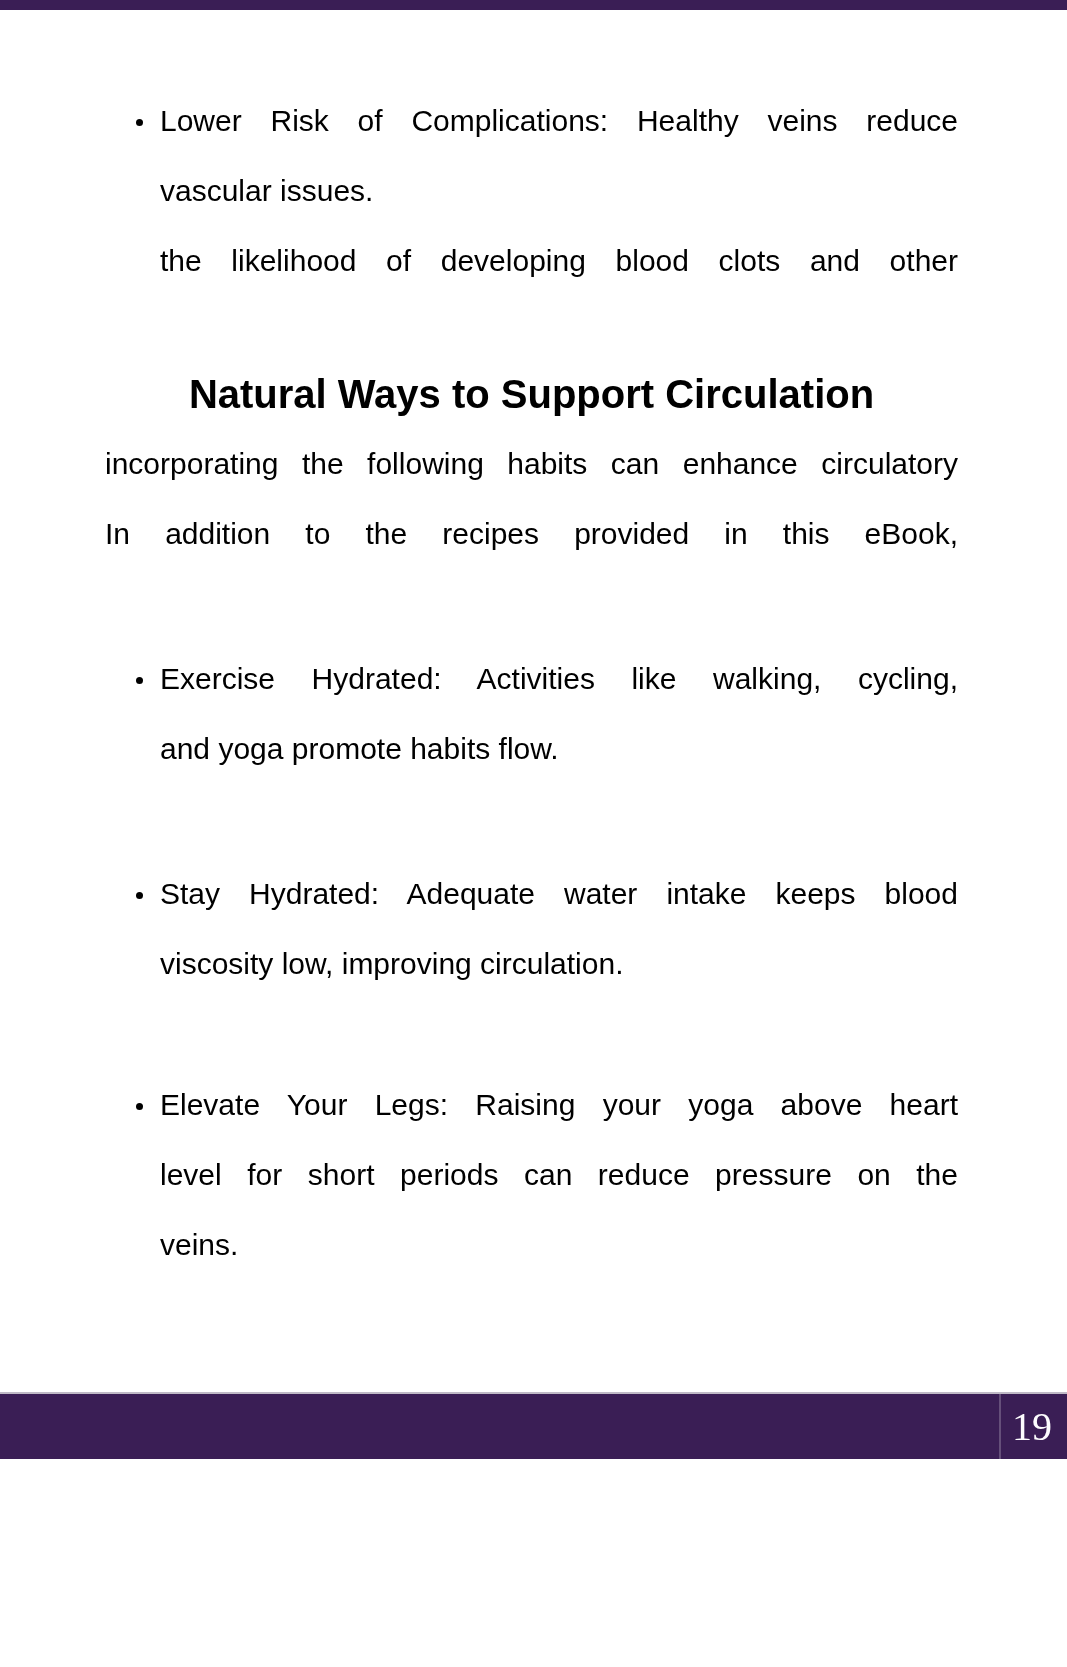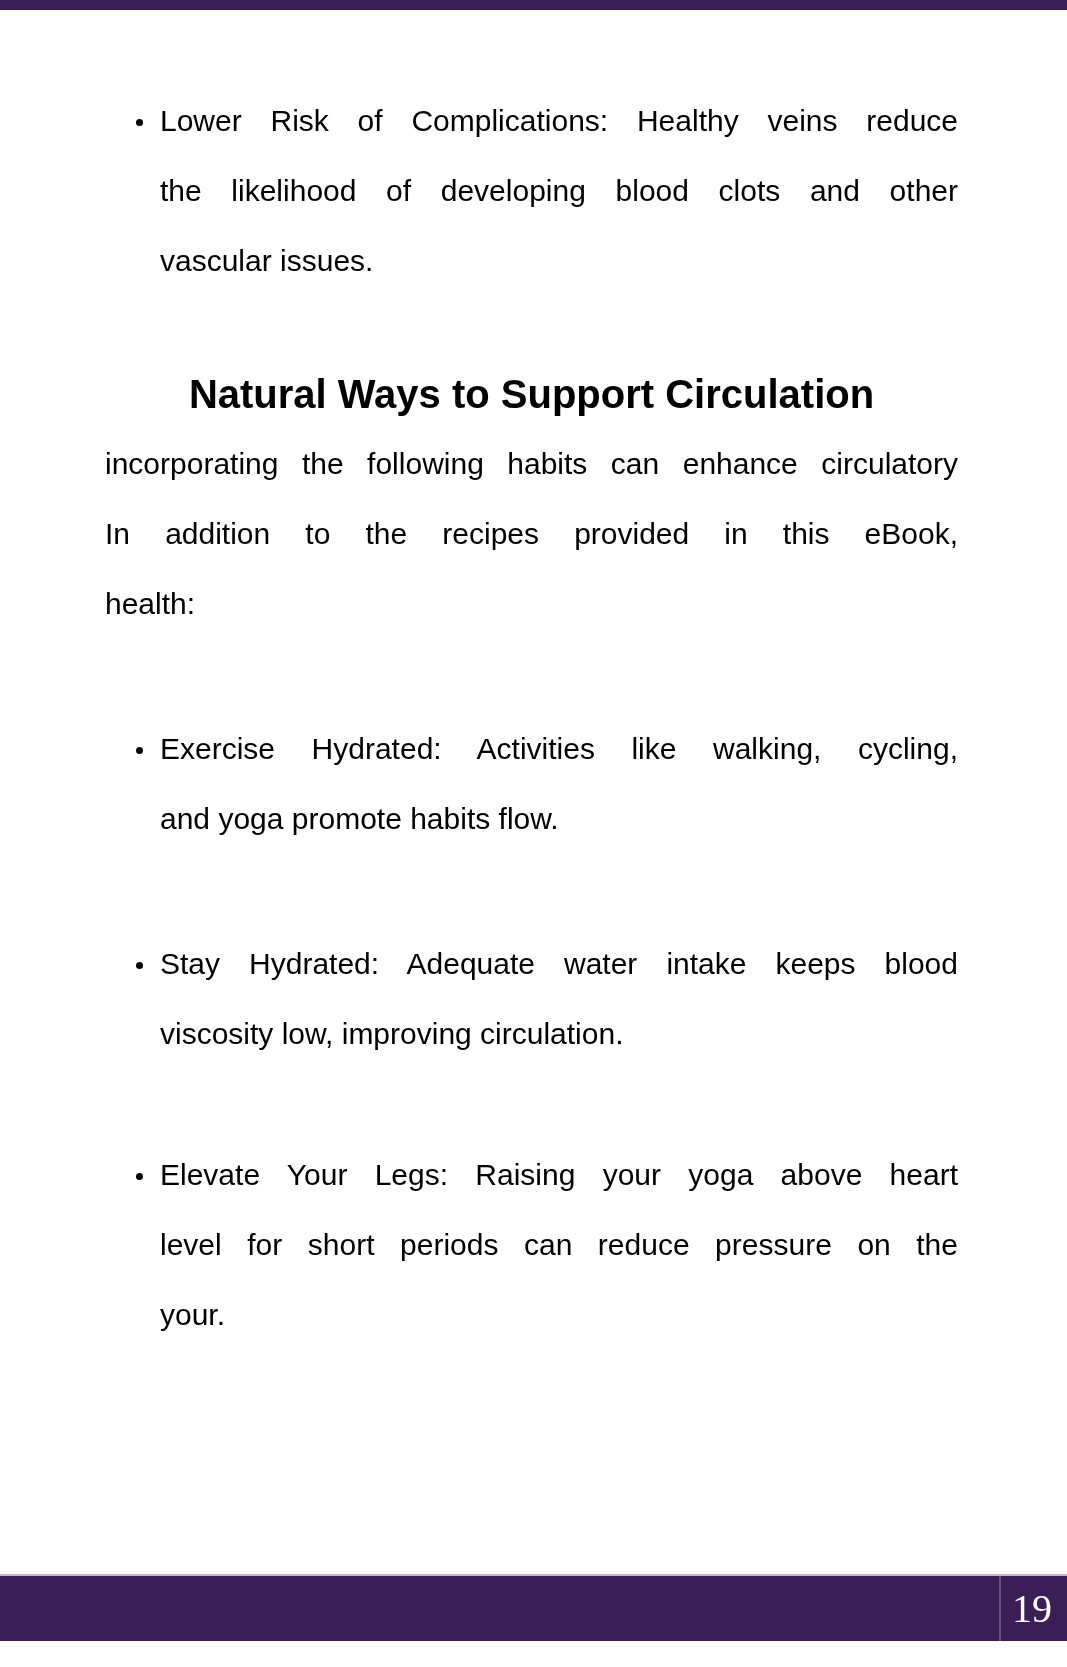--- a/index.html
+++ b/index.html
@@ -1,19 +1,19 @@
 <!DOCTYPE html>
 <html><head>
 <meta charset="utf-8">
 <style>
   html, body { margin: 0; padding: 0; background: #ffffff; }
   .page {
     position: relative;
     width: 1067px;
-    height: 1641px;
+    height: 1459px;
     background: #ffffff;
     overflow: hidden;
     font-family: "Liberation Sans", "DejaVu Sans", sans-serif;
     color: #000000;
   }
   .top-bar {
     position: absolute;
     top: 0; left: 0; right: 0;
     height: 10px;
     background: #3A1E55;
@@ -93,49 +93,48 @@
 
 <div class="page">
 
   <div class="top-bar"></div>
 
   <div class="content">
 
     <div class="text-block bullet-item mb-benefit">
       <span class="bullet-dot"></span>
       <span class="line j">Lower Risk of Complications: Healthy veins reduce</span>
+      <span class="line">vascular issues.</span>
       <span class="line j">the likelihood of developing blood clots and other</span>
-      <span class="line">vascular issues.</span>
     </div>
 
     <div class="section-heading mb-heading">Natural Ways to Support Circulation</div>
 
     <div class="text-block mb-intro">
       <span class="line j">incorporating the following habits can enhance circulatory</span>
       <span class="line j">In addition to the recipes provided in this eBook,</span>
-      <span class="line">health:</span>
     </div>
 
     <div class="text-block bullet-item mb-habit1">
       <span class="bullet-dot"></span>
       <span class="line j">Exercise Hydrated: Activities like walking, cycling,</span>
       <span class="line">and yoga promote habits flow.</span>
     </div>
 
     <div class="text-block bullet-item mb-habit2">
       <span class="bullet-dot"></span>
       <span class="line j">Stay Hydrated: Adequate water intake keeps blood</span>
       <span class="line">viscosity low, improving circulation.</span>
     </div>
 
     <div class="text-block bullet-item">
       <span class="bullet-dot"></span>
       <span class="line j">Elevate Your Legs: Raising your yoga above heart</span>
       <span class="line j">level for short periods can reduce pressure on the</span>
-      <span class="line">your.</span>
+      <span class="line">veins.</span>
     </div>
 
   </div>
 
   <div class="footer-bar">
     <div class="footer-vertical-divider"></div>
     <div class="page-number">19</div>
   </div>
 
 </div>

